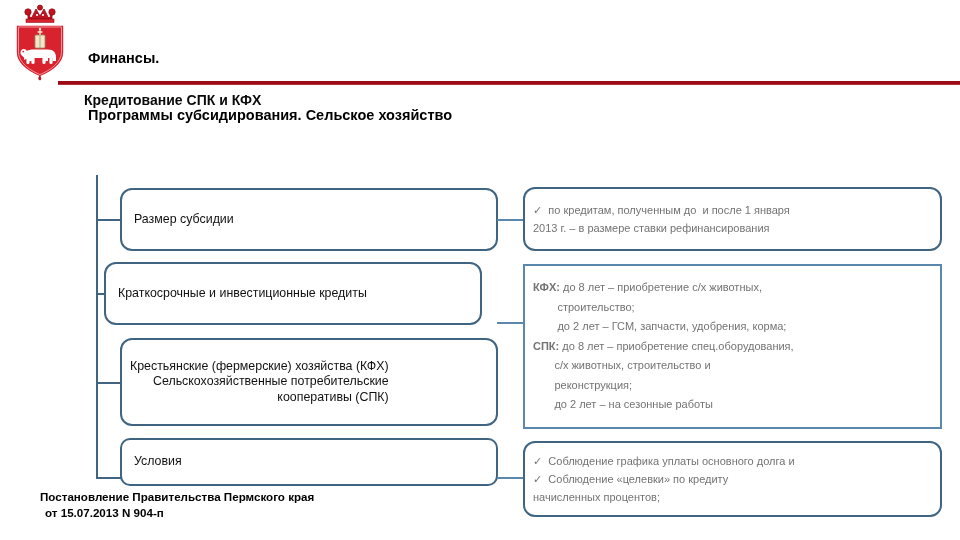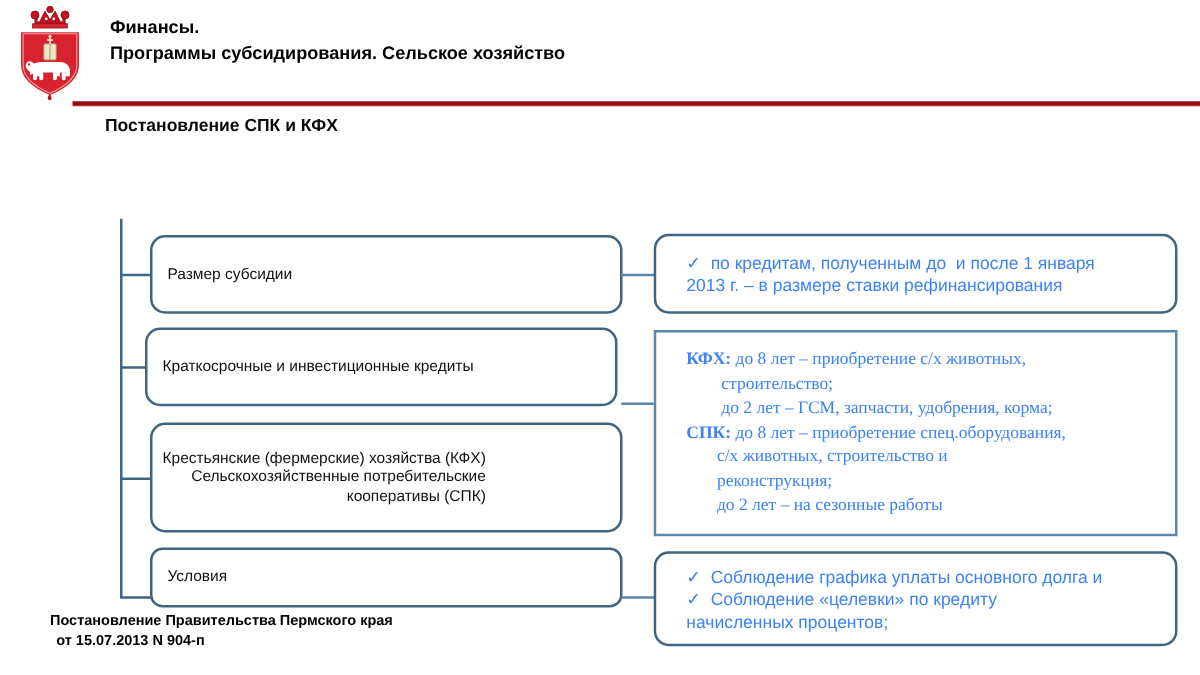--- a/index.html
+++ b/index.html
@@ -25,20 +25,21 @@
     position: absolute;
     left: 88px; top: 12px;
     width: 640px;
   }
   .header-line1, .header-line2 {
     font-size: 14.5px;
     font-weight: bold;
     color: #000000;
     line-height: 21px;
     white-space: nowrap;
+    margin-top: 36px;
   }
   .red-rule {
     position: absolute;
     left: 58px; top: 81px;
     width: 902px; height: 3px;
     background: #9c0b15;
   }
   .red-rule-thin {
     position: absolute;
     left: 58px; top: 84px;
@@ -88,38 +89,37 @@
     border-radius: 12px;
     box-sizing: border-box;
     display: flex;
     align-items: center;
     overflow: hidden;
   }
   .box.square {
     border-radius: 0;
     border-color: #5b87ad;
     border-width: 2px;
-    font-family: Liberation Serif, serif;
   }
   .box-text {
     font-size: 12.4px;
     color: #111111;
     line-height: 15.5px;
     padding-left: 12px;
     padding-right: 10px;
     white-space: pre-line;
   }
   .box-text.tight { padding-left: 8px; text-align: right; }
 
   
   .rbox-text {
-    font-size: 14px;
-    color: #3b82f6;
+    font-size: 11px;
+    color: #737373;
     line-height: 18px;
-    padding: 0 12px 0 24px;
+    padding: 0 12px 0 8px;
     width: 100%;
     box-sizing: border-box;
   }
   .rbox-text .ln { display: block; white-space: pre; }
   .rbox-text b { font-weight: bold; }
 
   
   .footer {
     position: absolute;
     left: 40px; top: 489px;
@@ -172,39 +172,39 @@
   </div>
 
   <div class="header-text">
     <div class="header-line1">Финансы.</div>
     <div class="header-line2">Программы субсидирования. Сельское хозяйство</div>
   </div>
 
   <div class="red-rule"></div>
   <div class="red-rule-thin"></div>
 
-  <div class="subtitle">Постановление СПК и КФХ</div>
+  <div class="subtitle">Кредитование СПК и КФХ</div>
 
 
   <div class="line v" style="left:96px; top:175px; height:303px;"></div>
 
   <div class="line h" style="left:96px; top:219px; width:26px;"></div>
   <div class="box" style="left:120px; top:188px; width:378px; height:63px;">
     <span class="box-text">Размер субсидии</span>
   </div>
   <div class="line h line-light" style="left:497px; top:219px; width:28px;"></div>
   <div class="box" style="left:523px; top:187px; width:419px; height:64px;">
     <div class="rbox-text">
       <span class="ln">✓  по кредитам, полученным до  и после 1 января</span>
       <span class="ln">2013 г. – в размере ставки рефинансирования</span>
     </div>
   </div>
 
   <div class="line h" style="left:96px; top:293px; width:26px;"></div>
-  <div class="box" style="left:116px; top:262px; width:378px; height:63px;">
+  <div class="box" style="left:104px; top:262px; width:378px; height:63px;">
     <span class="box-text">Краткосрочные и инвестиционные кредиты</span>
   </div>
   <div class="line h line-light" style="left:497px; top:322px; width:28px;"></div>
   <div class="box square" style="left:523px; top:264px; width:419px; height:165px;">
     <div class="rbox-text" style="line-height:19.5px;">
       <span class="ln"><b>КФХ:</b><span> до 8 лет – приобретение с/х животных,</span></span>
       <span class="ln">        строительство;</span>
       <span class="ln">        до 2 лет – ГСМ, запчасти, удобрения, корма;</span>
       <span class="ln"><b>СПК:</b><span> до 8 лет – приобретение спец.оборудования,</span></span>
       <span class="ln">       с/х животных, строительство и</span>

